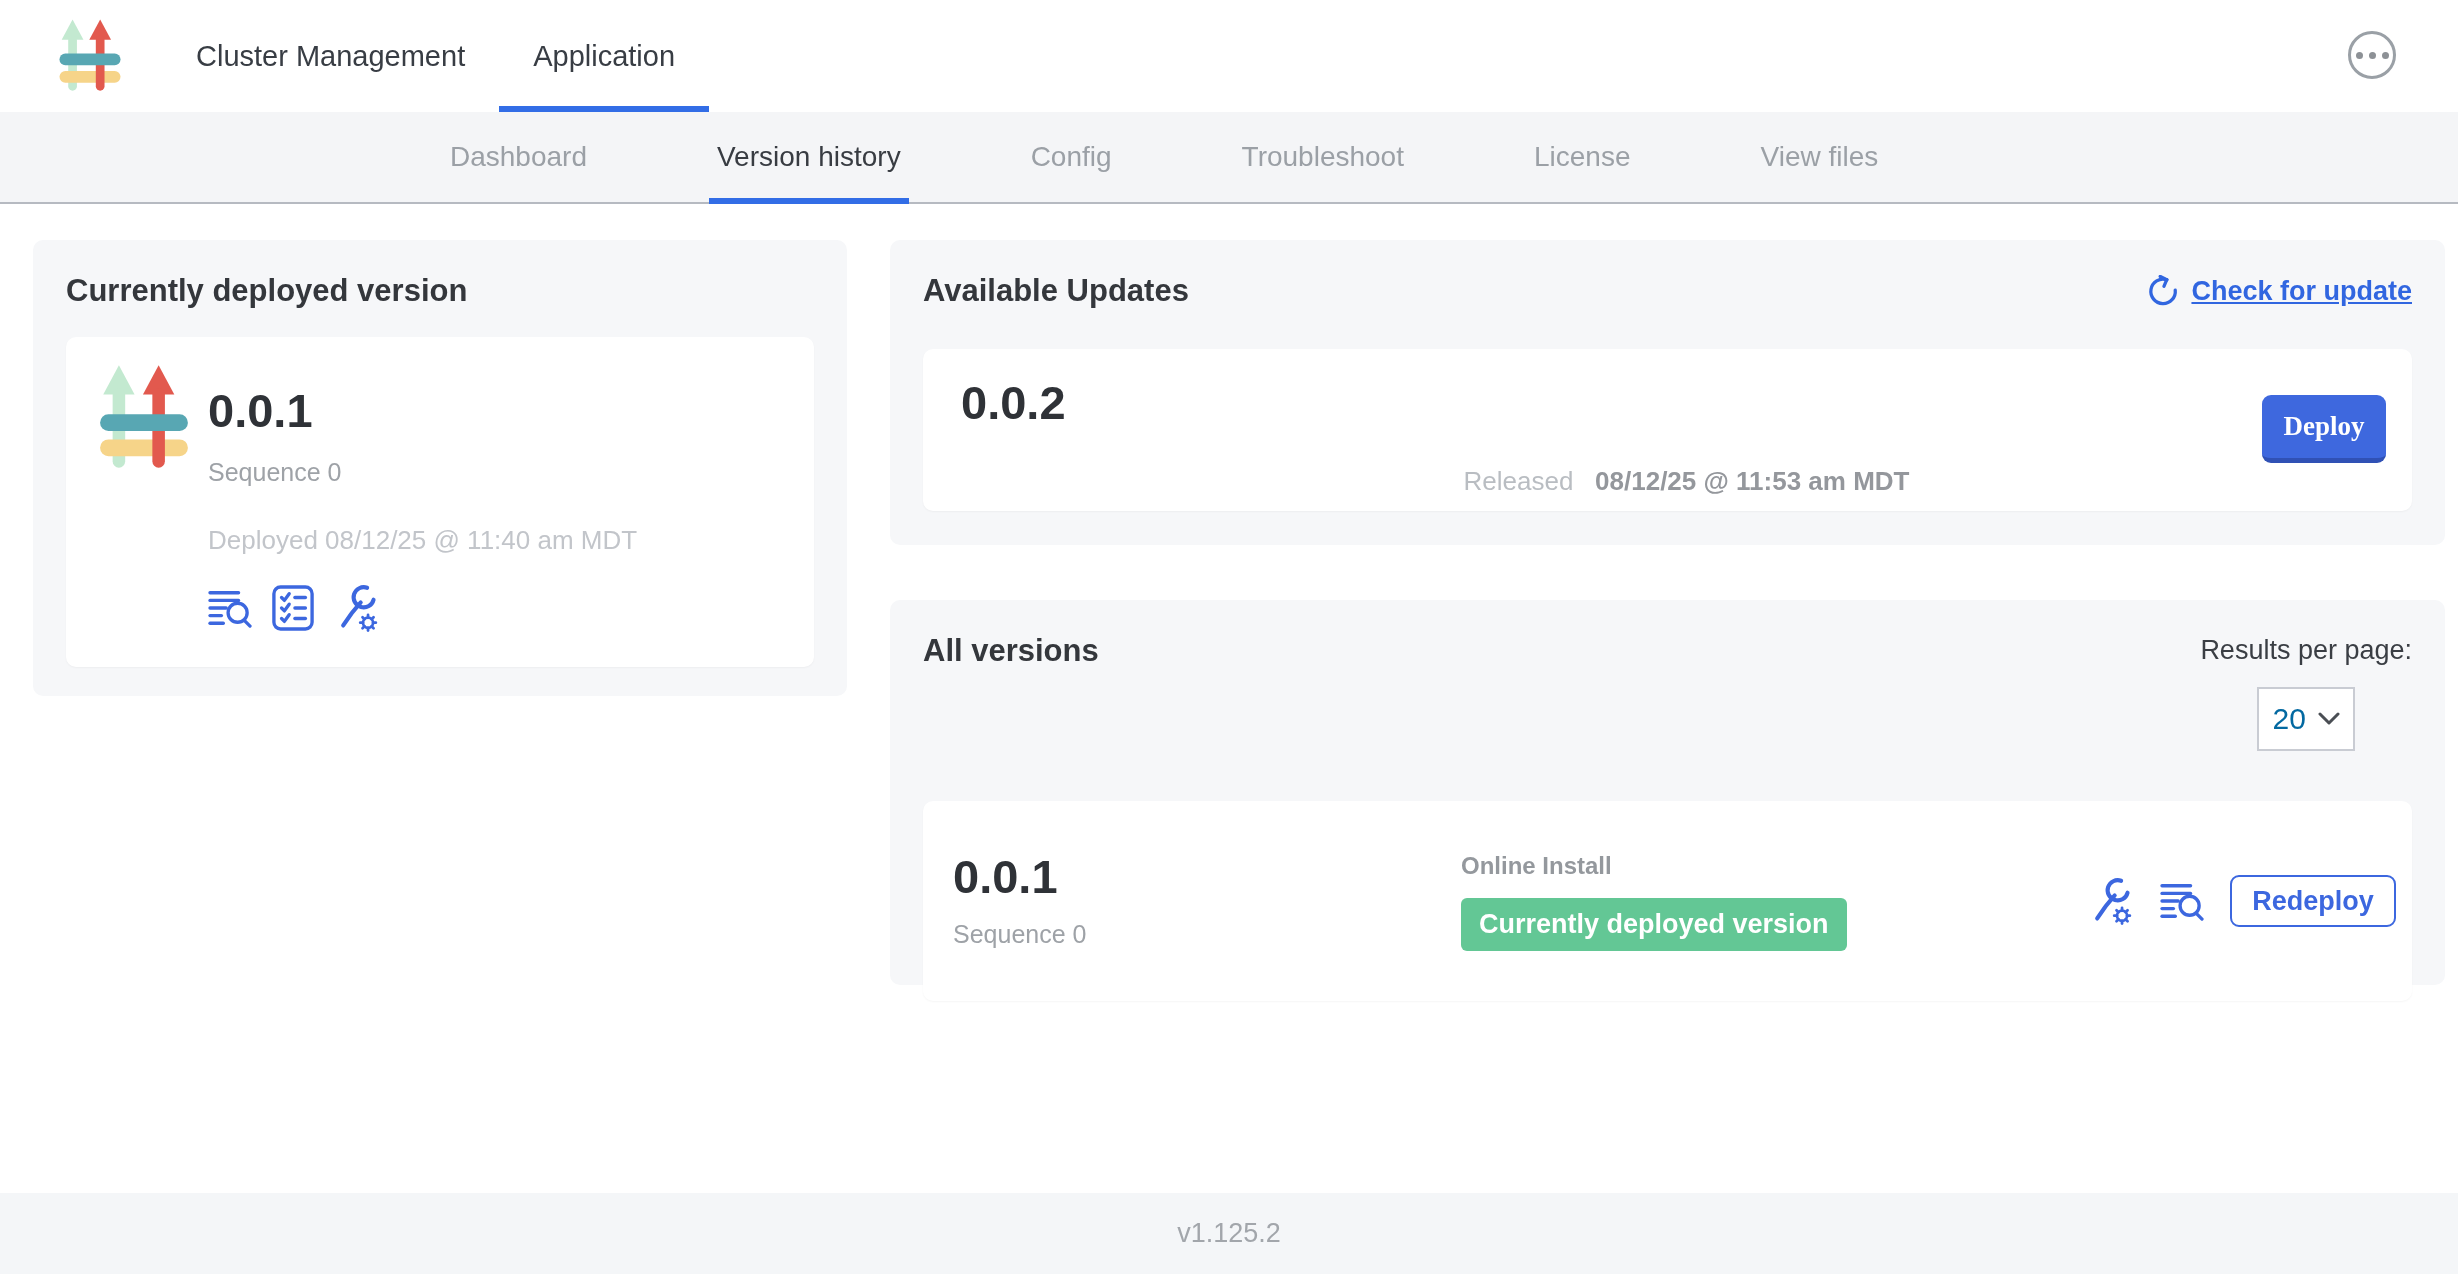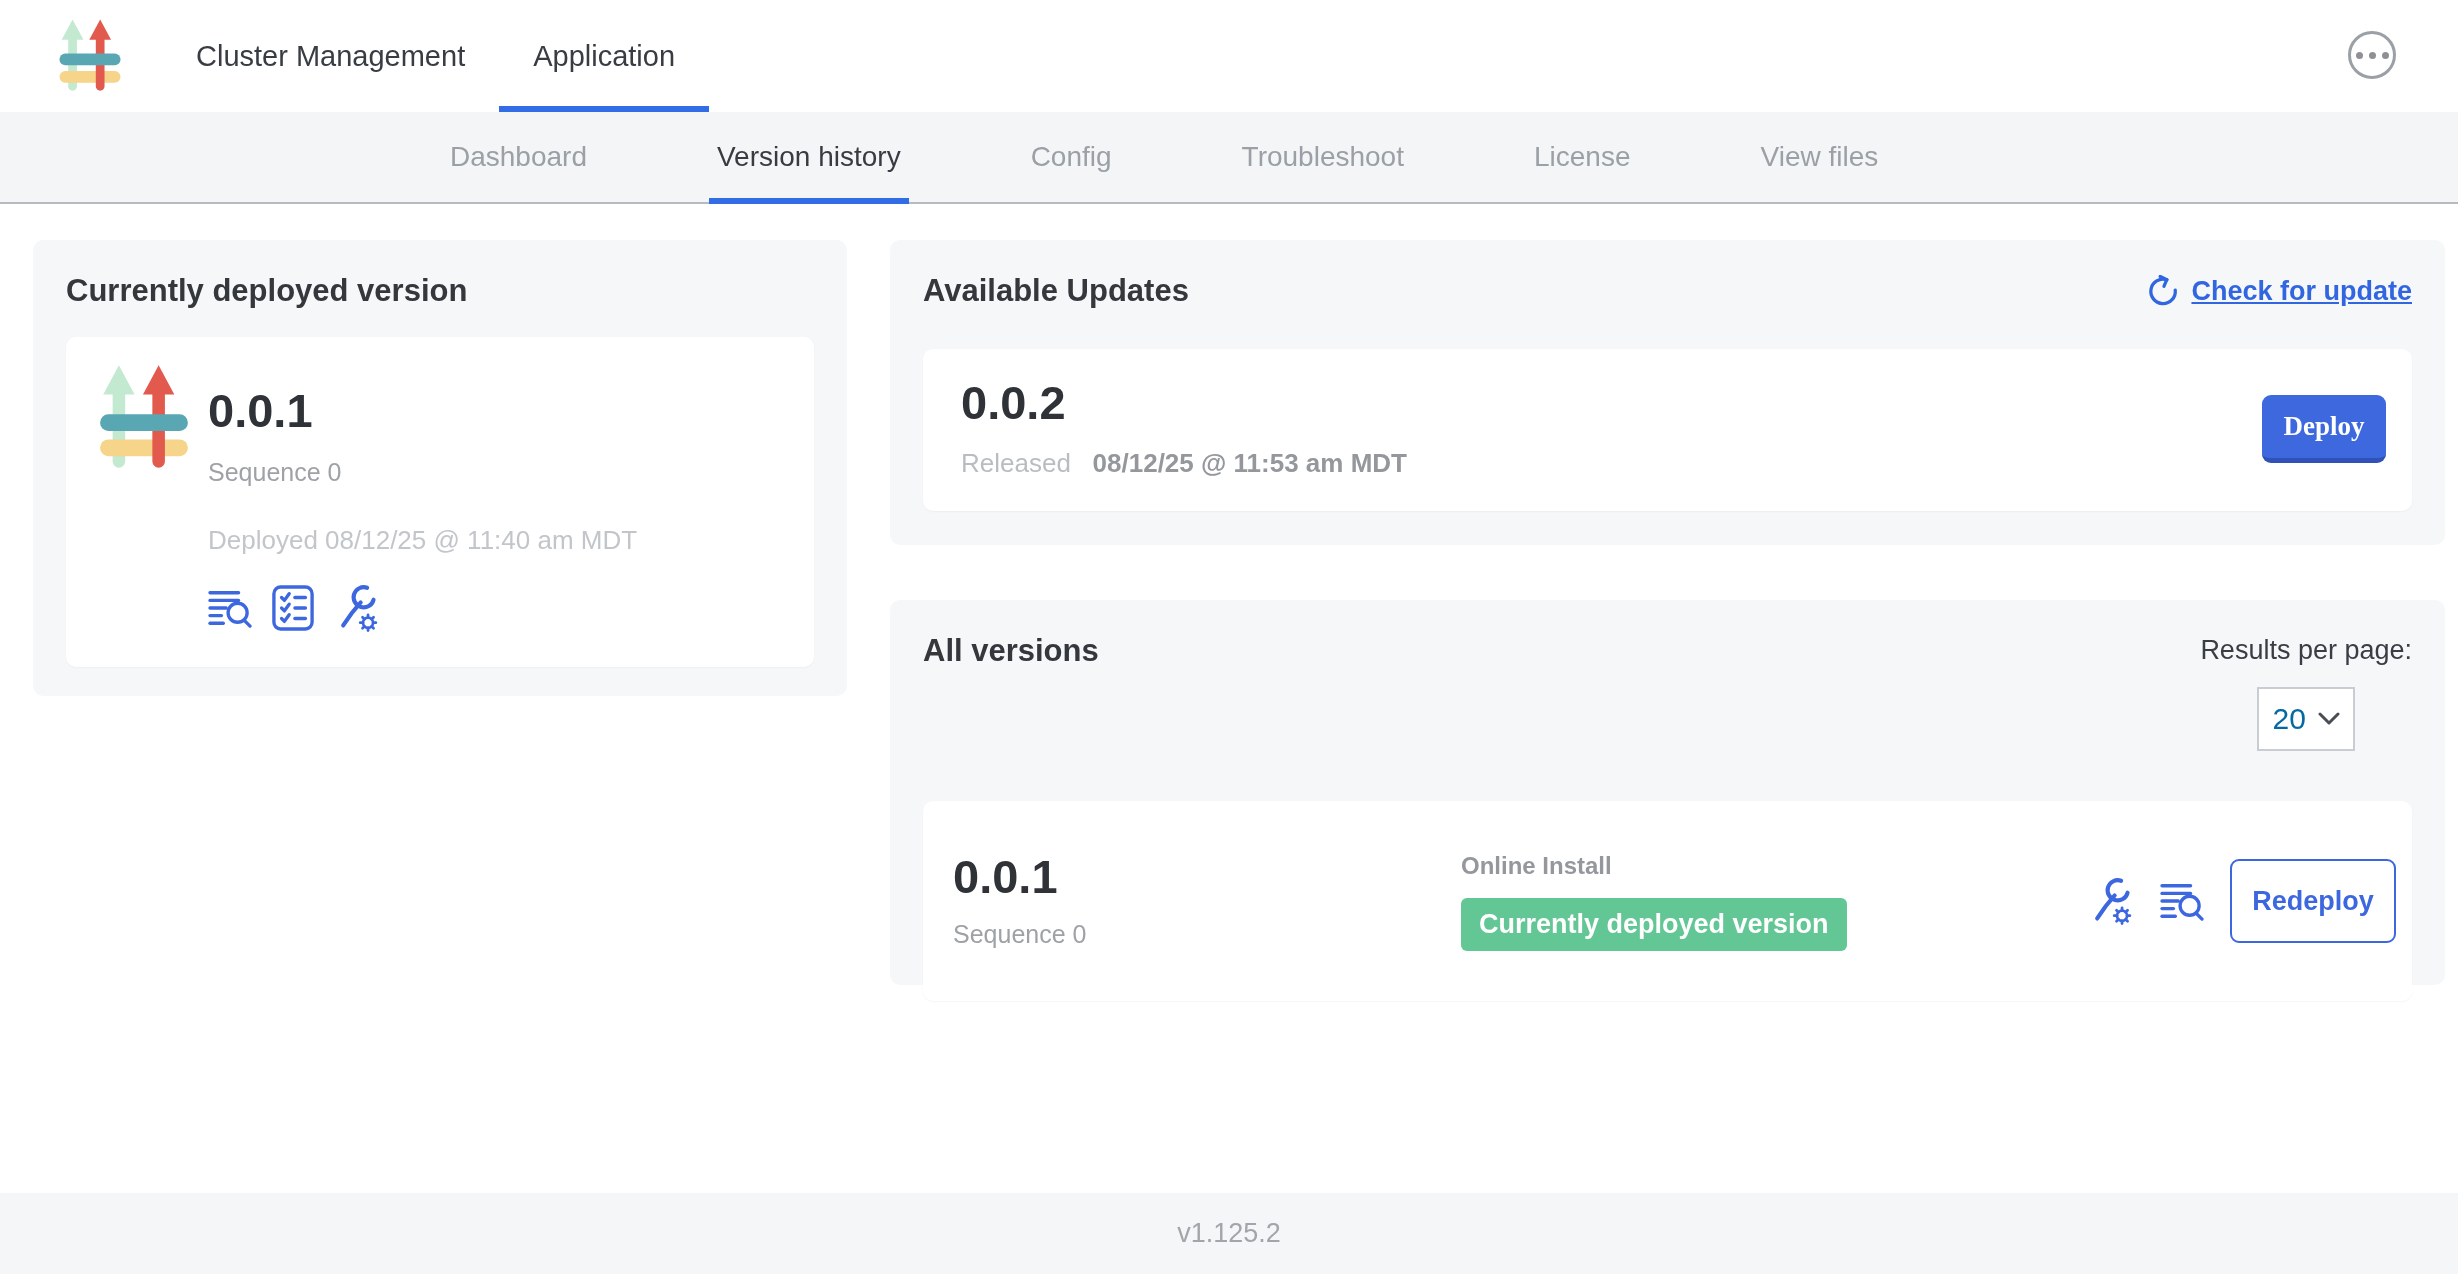--- a/index.html
+++ b/index.html
@@ -59,21 +59,21 @@
   .deployed-date { margin-top:38px; font-size:26px; color:#c2c5ca; }
   .action-icons { margin-top:28px; display:flex; align-items:center; gap:20px; }
   .icon-btn { display:inline-flex; cursor:pointer; }
 
   
   .card-updates { left:890px; top:240px; width:1555px; height:305px; }
   .updates-header { display:flex; justify-content:space-between; align-items:center; }
   .check-link { display:flex; align-items:center; gap:12px; cursor:pointer; }
   .check-link span { font-size:27px; font-weight:700; color:#3166e0; text-decoration:underline; }
   .update-inner { margin-top:40px; height:162px; position:relative; padding:30px 0 0 38px; }
-  .released-line { margin-top:22px; font-size:26px; }
+  .released-line { margin-top:40px; font-size:26px;text-align:center; }
   .released-label { color:#b9bdc2; }
   .released-value { color:#94979c; font-weight:700; }
   .deploy-btn {
     position:absolute; right:26px; top:46px; width:124px; height:68px;
     background:#3e68de; border:none; border-bottom:5px solid #3051b5; border-radius:9px;
     color:#fff; font-size:27px; font-weight:700; cursor:pointer;
     font-family:Liberation Serif, serif;
   }
 
   .card-versions { left:890px; top:600px; width:1555px; height:385px; }
@@ -89,21 +89,21 @@
   .row-col-version { margin-left:30px; width:508px; }
   .row-seq { margin-top:20px; font-size:25px; color:#9ea2a7; }
   .row-col-source { }
   .install-type { font-size:24px; font-weight:600; color:#94989d; }
   .deployed-badge {
     margin-top:18px; display:inline-block; background:#63c795; color:#fff;
     font-size:27px; font-weight:600; padding:11px 18px; border-radius:6px;
   }
   .row-col-actions { margin-left:auto; display:flex; align-items:center; gap:26px; margin-right:16px; }
   .redeploy-btn {
-    width:166px; height:84px; background:#fff; border:2.5px solid #3c67df; border-radius:9px;
+    width:166px; height:52px; background:#fff; border:2.5px solid #3c67df; border-radius:9px;
     color:#3c67df; font-size:27px; font-weight:700; cursor:pointer; font-family:inherit;
   }
 
   
   .footer {
     position:absolute; left:0; top:1193px; width:2458px; height:81px; background:#f4f6f8;
     display:flex; align-items:center; justify-content:center;
     font-size:27px; color:#a2a6ab;
   }
 </style>

